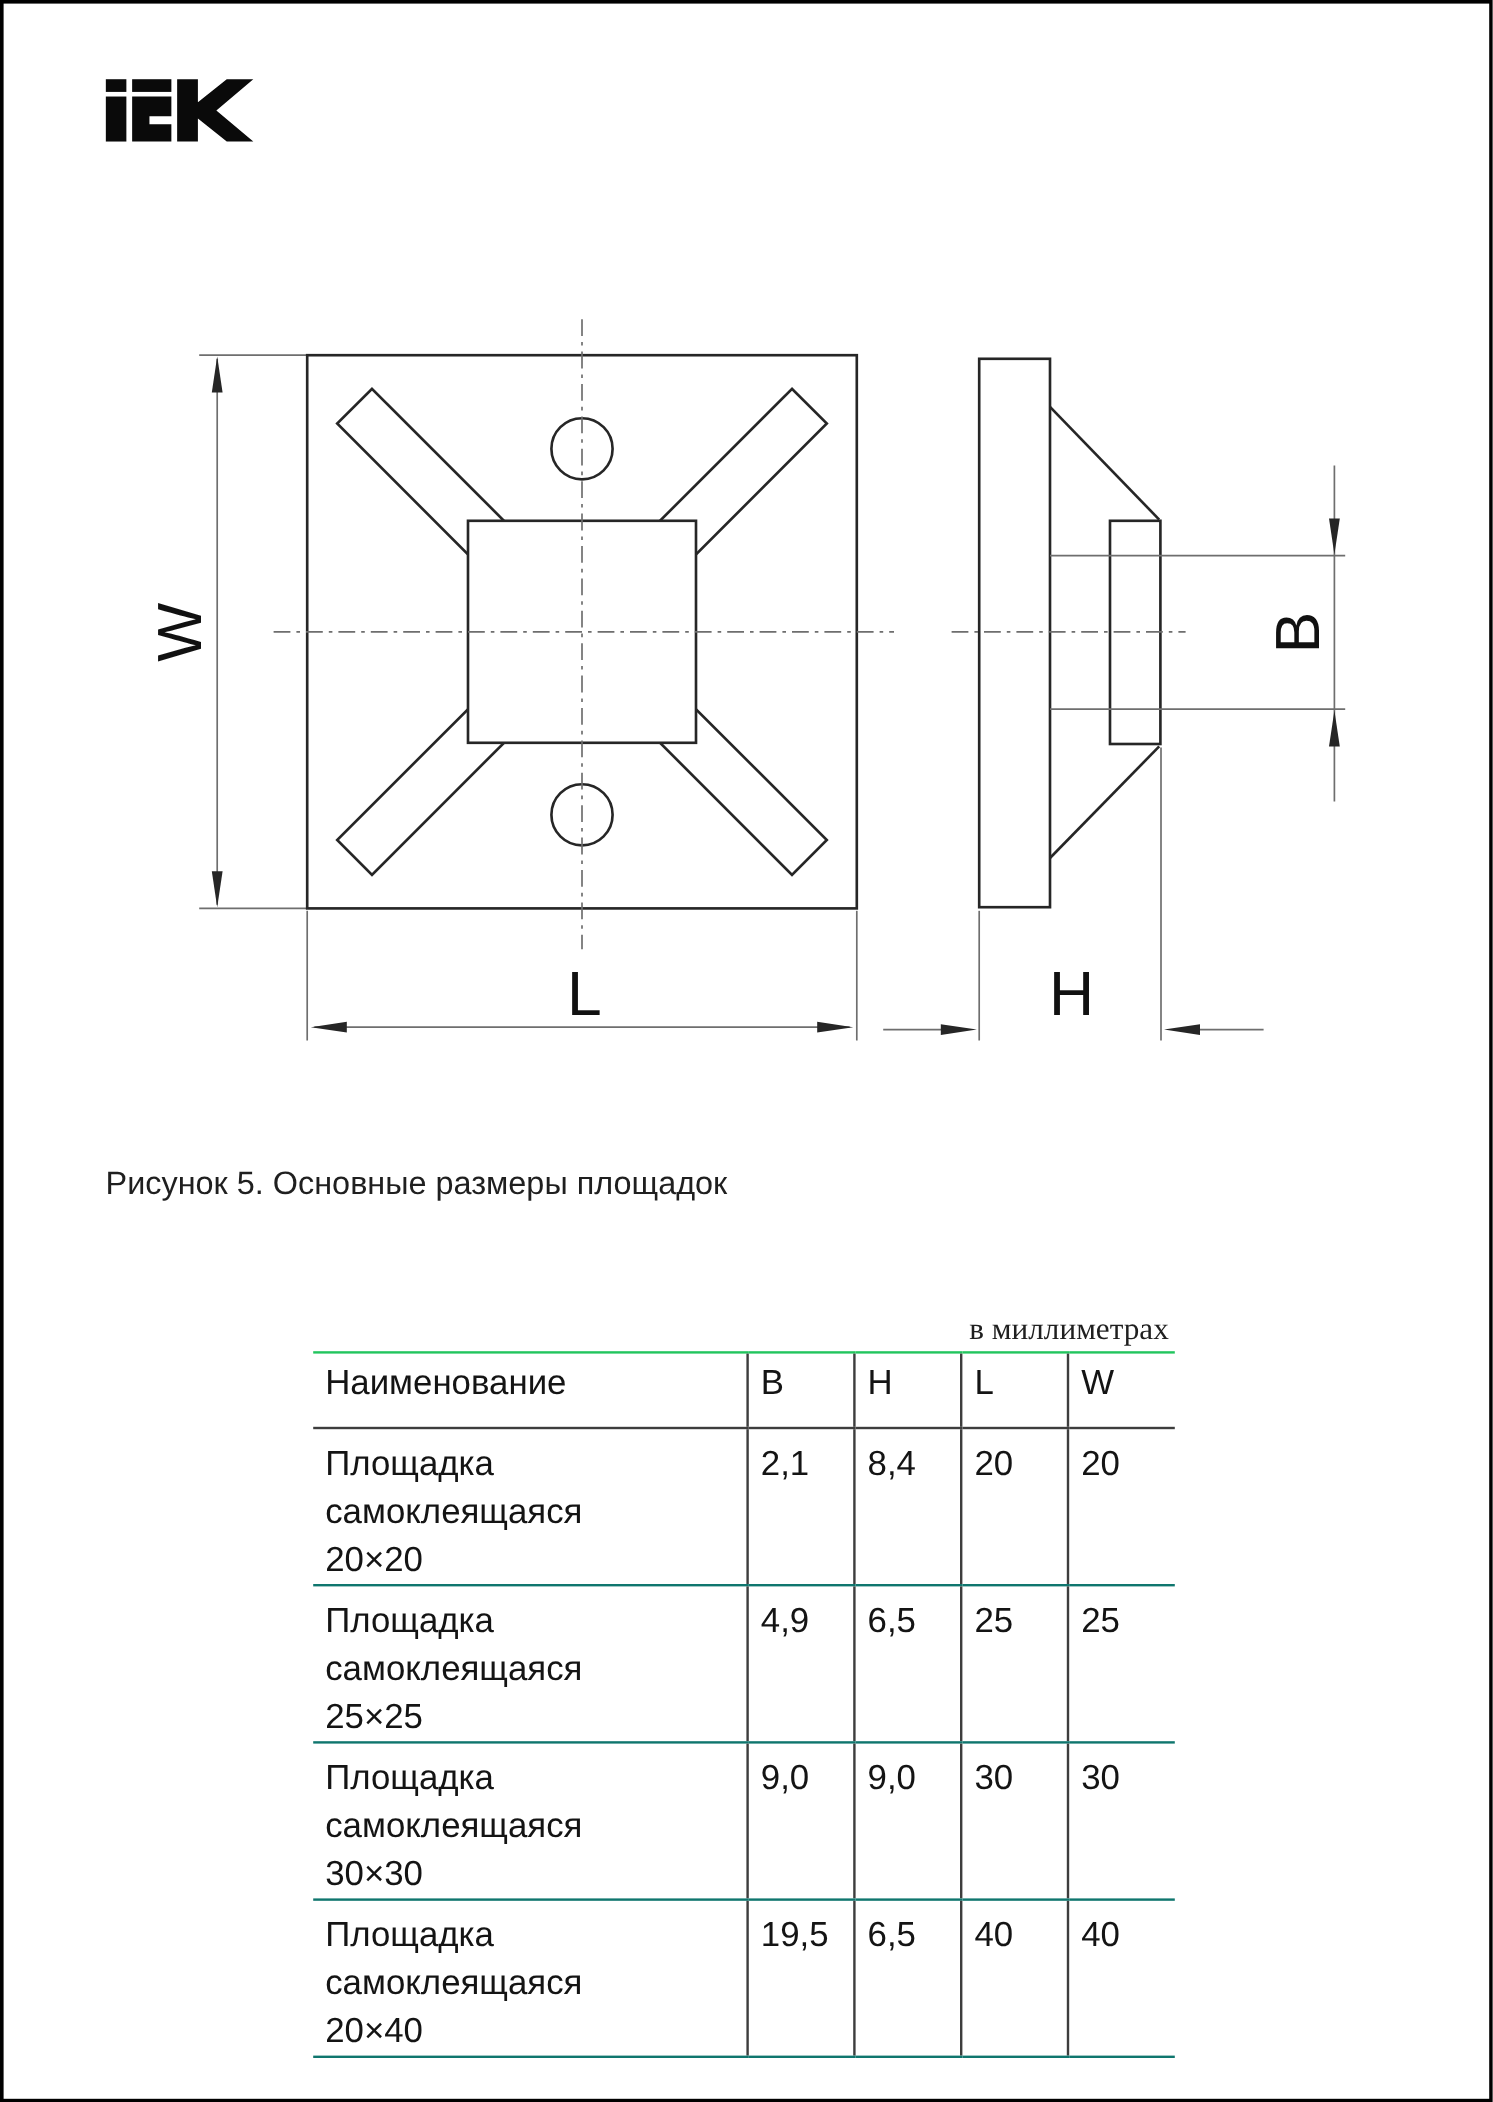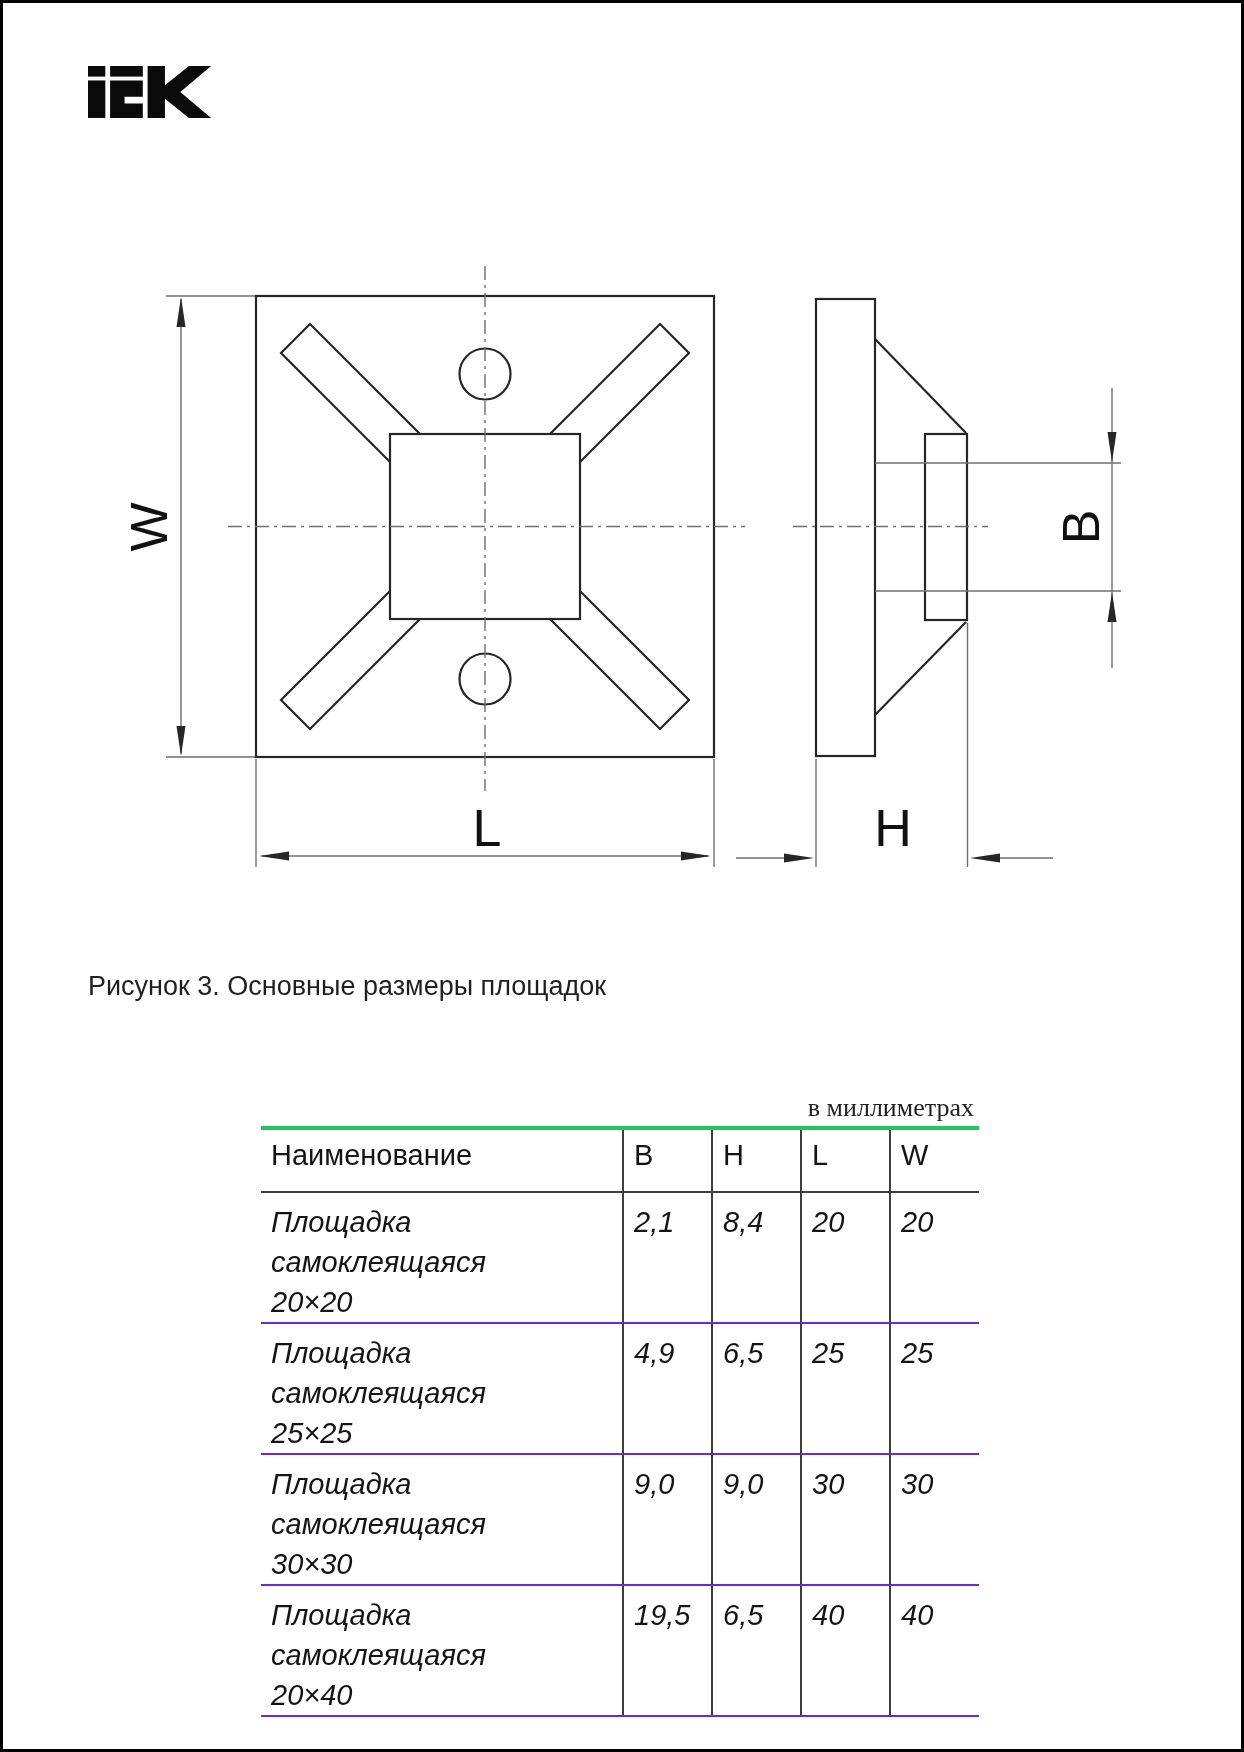--- a/index.html
+++ b/index.html
@@ -15,22 +15,22 @@
   table.dims-table{
     position:absolute;left:258px;top:1123px;width:718px;
     border-collapse:collapse;table-layout:fixed;font-size:29px;color:#141414;
   }
   .dims-table col.c-name{width:362px;}
   .dims-table col.c-val{width:89px;}
   .dims-table th,.dims-table td{
     font-weight:normal;text-align:left;vertical-align:top;
     padding:9px 10px 0 10px;border:0;
   }
-  .dims-table thead th{border-top:4px solid #22c55e;border-bottom:2px solid #3d3d3d;height:52px;}
-  .dims-table tbody td{border-bottom:2px solid #6d28d9;height:84px;line-height:40px;font-style:italic;}
+  .dims-table thead th{border-top:2px solid #22c55e;border-bottom:2px solid #3d3d3d;height:52px;}
+  .dims-table tbody td{border-bottom:2px solid #0f766e;height:84px;line-height:40px;}
   .dims-table th + th, .dims-table td + td{border-left:2px solid #3d3d3d;}
   .name-l2{display:block;}
   
   .edge{stroke:#262626;stroke-width:2.2;fill:none;}
   .edge-fill{stroke:#262626;stroke-width:2.2;fill:#ffffff;}
   .thin{stroke:#6e6e6e;stroke-width:1.4;fill:none;}
   .cline{stroke:#6e6e6e;stroke-width:1.4;fill:none;stroke-dasharray:14 5 3 5;}
   .ah{fill:#262626;stroke:none;}
   .dimtext{font-family:"Liberation Sans",sans-serif;font-size:52px;fill:#111;}
 </style>
@@ -118,21 +118,21 @@
 
       <g>
         <line class="thin" x1="1109" y1="385" x2="1109" y2="665"></line>
         <polygon class="ah" points="1109,459 1104.5,429 1113.5,429"></polygon>
         <polygon class="ah" points="1109,589 1104.5,619 1113.5,619"></polygon>
         <text class="dimtext" transform="translate(1078,524) rotate(-90)" text-anchor="middle" dy="0.35em">B</text>
       </g>
     </g>
   </svg>
 
-  <div class="caption">Рисунок 3. Основные размеры площадок</div>
+  <div class="caption">Рисунок 5. Основные размеры площадок</div>
 
   <div class="units-note">в миллиметрах</div>
 
   <table class="dims-table">
     <colgroup>
       <col class="c-name">
         <col class="c-val">
         <col class="c-val">
         <col class="c-val">
         <col class="c-val">

